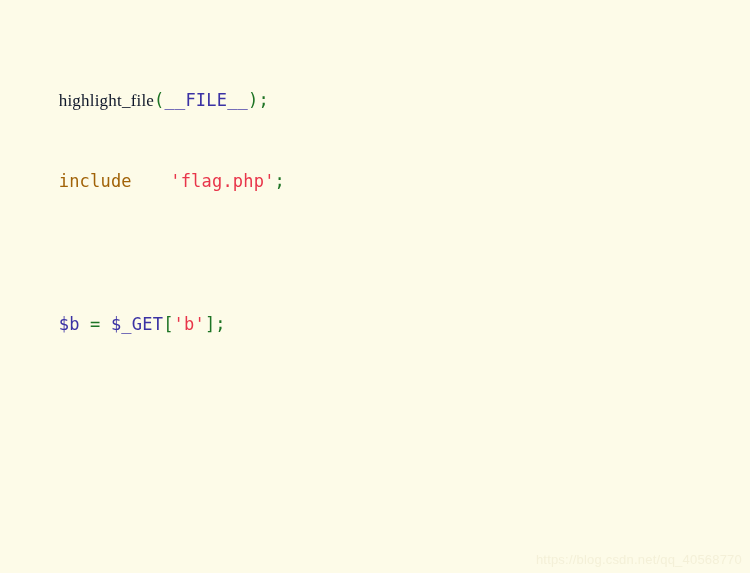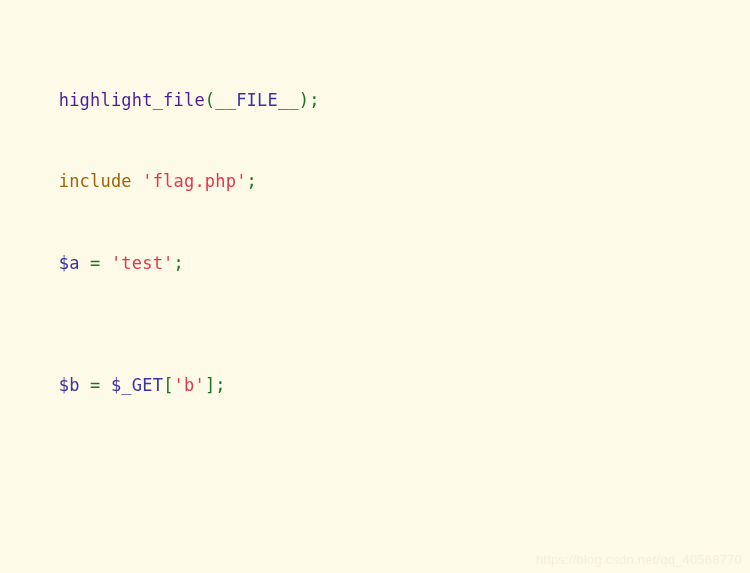--- a/index.html
+++ b/index.html
@@ -49,25 +49,24 @@
     user-select: none;
     pointer-events: none;
   }
 </style>
 </head>
 <body style="background: rgb(253, 251, 232);">
 
 <div id="code-listing">
 
 
-  <span class="ln">    <span class="fn" style="color: #4c1d95;">highlight_file</span><span class="kw" style="color: rgb(29, 115, 36);">(</span><span class="var" style="color: rgb(59, 50, 164);">__FILE__</span><span class="kw" style="color: rgb(29, 115, 36);">);</span></span>
+  <span class="ln">    <span class="fn" style="color: #0f172a; font-family: Liberation Serif, serif;">highlight_file</span><span class="kw" style="color: rgb(29, 115, 36);">(</span><span class="var" style="color: rgb(59, 50, 164);">__FILE__</span><span class="kw" style="color: rgb(29, 115, 36);">);</span></span>
 
-  <span class="ln">    <span class="kw" style="color: #a16207;">include</span> <span class="str" style="color: rgb(232, 53, 74);">'flag.php'</span><span class="kw" style="color: rgb(29, 115, 36);">;</span></span>
+  <span class="ln">    <span class="kw" style="color: #a16207;">include</span> <span class="str" style="color: rgb(232, 53, 74); margin-left: 28px;">'flag.php'</span><span class="kw" style="color: rgb(29, 115, 36);">;</span></span>
 
-  <span class="ln">    <span class="var" style="color: rgb(59, 50, 164);">$a</span> <span class="kw" style="color: rgb(29, 115, 36);">=</span> <span class="str" style="color: rgb(232, 53, 74);">'test'</span><span class="kw" style="color: rgb(29, 115, 36);">;</span></span>
 
 
 
   <span class="ln">    <span class="var" style="color: rgb(59, 50, 164);">$b</span> <span class="kw" style="color: rgb(29, 115, 36);">=</span> <span class="var" style="color: rgb(59, 50, 164);">$_GET</span><span class="kw" style="color: rgb(29, 115, 36);">[</span><span class="str" style="color: rgb(232, 53, 74);">'b'</span><span class="kw" style="color: rgb(29, 115, 36);">];</span></span>
 
   
 
   
 
   

